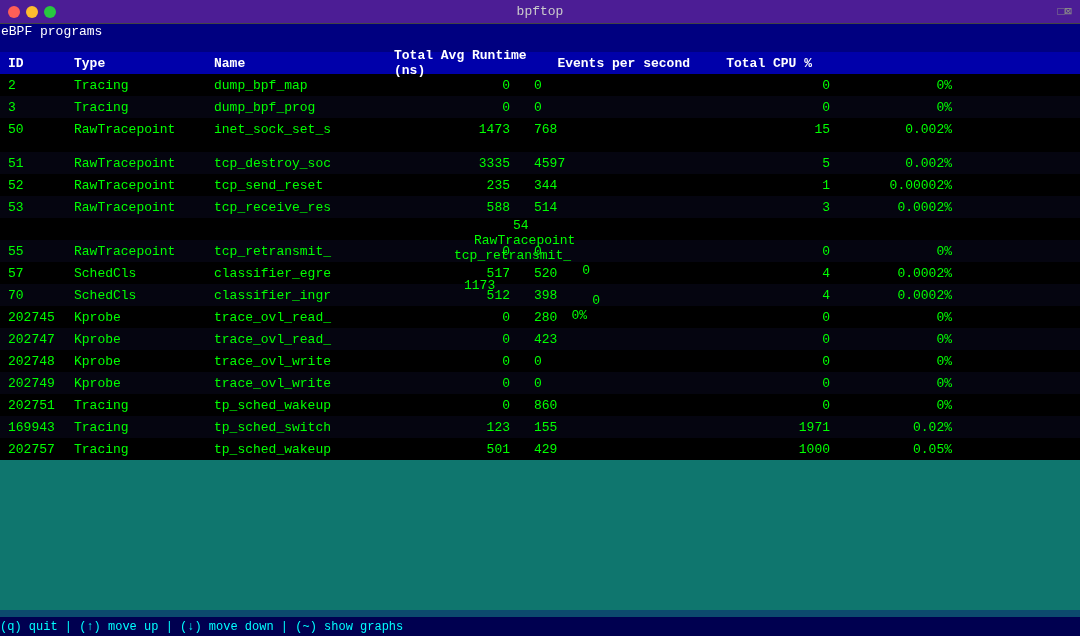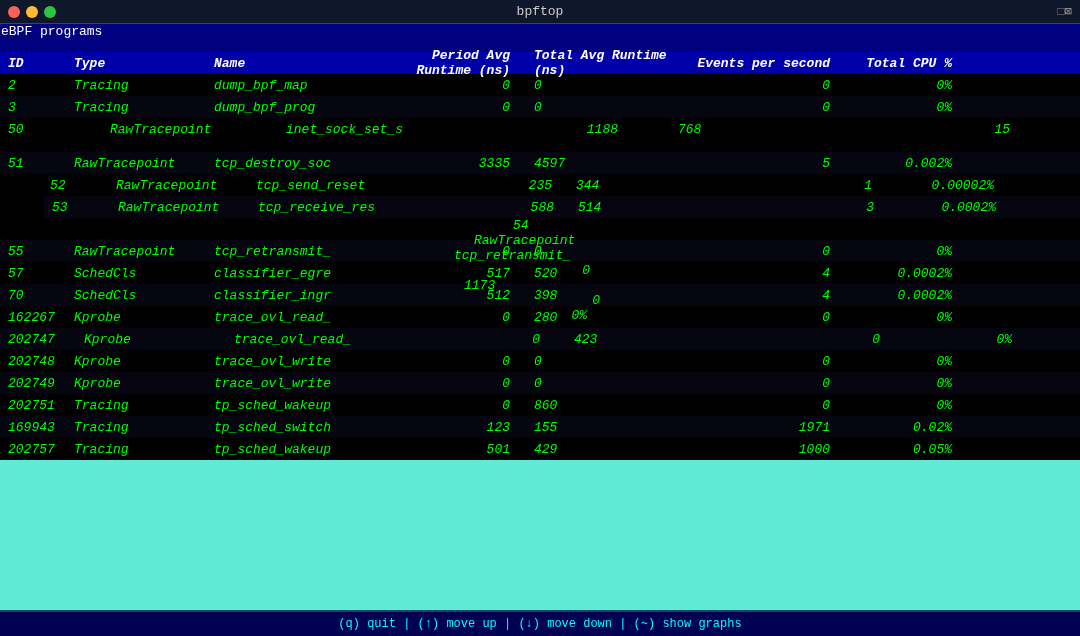--- a/index.html
+++ b/index.html
@@ -8,21 +8,21 @@
       font-family: 'Courier New', Courier, monospace;
       font-size: 13px;
       color: #c0c0c0;
       width: 1080px;
       height: 636px;
       overflow: hidden;
     }
 
     
     .title-bar {
-      background: #0f172a;
+      background: #4c1d95;
       height: 24px;
       display: flex;
       align-items: center;
       justify-content: center;
       position: relative;
       border-bottom: 1px solid #444;
     }
     .title-bar-controls {
       position: absolute;
       left: 8px;
@@ -56,23 +56,22 @@
       align-items: flex-start;
       padding: 0 1px;
     }
     .section-title {
       color: #ffffff;
       font-size: 13px;
     }
 
     
     .table-container {
-      background: #5eead4;
+      background: #0f766e;
       flex: 1;
-      font-style: italic;
     }
     .table-header {
       background: #0000aa;
       display: flex;
       height: 22px;
       align-items: center;
     }
     .table-body {
       background: #000000;
     }
@@ -140,22 +139,21 @@
     .data-cell {
       color: #00ff00;
     }
 
     
     .status-bar {
       background: #000050;
       height: 26px;
       display: flex;
       align-items: center;
-      justify-content: center;
-      border-top: 2px solid #0c4a6e;
+      border-top: 7px solid #0c4a6e;
       position: absolute;
       bottom: 0;
       width: 100%;
     }
     .status-text {
       color: #00ffff;
       font-size: 12px;
     }
 
     .app-wrapper {
@@ -193,21 +191,20 @@
     <div class="main-content">
       <span class="section-title">eBPF programs</span>
     </div>
 
     <div class="table-container">
 
       <div class="table-header">
         <span class="col-id header-cell">ID</span>
         <span class="col-type header-cell">Type</span>
         <span class="col-name header-cell">Name</span>
-        <span class="col-period header-cell">Period Avg Runtime (ns)</span>
         <span class="col-total header-cell">Total Avg Runtime (ns)</span>
         <span class="col-events header-cell">Events per second</span>
         <span class="col-cpu header-cell">Total CPU %</span>
       </div>
 
       <div class="table-body" id="table-body">
       <div class="table-row" style="background: rgb(0, 0, 0);">
       <span class="col-id data-cell">2</span>
       <span class="col-type data-cell">Tracing</span>
       <span class="col-name data-cell">dump_bpf_map</span>
@@ -218,48 +215,48 @@
     </div>
           <div class="table-row" style="background: rgb(5, 5, 16);">
       <span class="col-id data-cell">3</span>
       <span class="col-type data-cell">Tracing</span>
       <span class="col-name data-cell">dump_bpf_prog</span>
       <span class="col-period data-cell">0</span>
       <span class="col-total data-cell">0</span>
       <span class="col-events data-cell">0</span>
       <span class="col-cpu data-cell">0%</span>
     </div>
-          <div class="table-row" style="background: rgb(0, 0, 0); gap: 36px;">
+          <div class="table-row" style="background: rgb(0, 0, 0);">
       <span class="col-id data-cell">50</span>
       <span class="col-type data-cell">RawTracepoint</span>
       <span class="col-name data-cell">inet_sock_set_s</span>
-      <span class="col-period data-cell">1188</span>
+      <span class="col-period data-cell">1473</span>
       <span class="col-total data-cell">768</span>
       <span class="col-events data-cell">15</span>
       <span class="col-cpu data-cell">0.002%</span>
     </div>
           <div class="table-row" style="background: rgb(5, 5, 16); margin-top: 12px;">
       <span class="col-id data-cell">51</span>
       <span class="col-type data-cell">RawTracepoint</span>
       <span class="col-name data-cell">tcp_destroy_soc</span>
       <span class="col-period data-cell">3335</span>
       <span class="col-total data-cell">4597</span>
       <span class="col-events data-cell">5</span>
       <span class="col-cpu data-cell">0.002%</span>
     </div>
-          <div class="table-row" style="background: rgb(0, 0, 0); margin-left: 42px;">
+          <div class="table-row" style="background: rgb(0, 0, 0);">
       <span class="col-id data-cell">52</span>
       <span class="col-type data-cell">RawTracepoint</span>
       <span class="col-name data-cell">tcp_send_reset</span>
       <span class="col-period data-cell">235</span>
       <span class="col-total data-cell">344</span>
       <span class="col-events data-cell">1</span>
       <span class="col-cpu data-cell">0.00002%</span>
     </div>
-          <div class="table-row" style="background: rgb(5, 5, 16); margin-left: 44px;">
+          <div class="table-row" style="background: rgb(5, 5, 16);">
       <span class="col-id data-cell">53</span>
       <span class="col-type data-cell">RawTracepoint</span>
       <span class="col-name data-cell">tcp_receive_res</span>
       <span class="col-period data-cell">588</span>
       <span class="col-total data-cell">514</span>
       <span class="col-events data-cell">3</span>
       <span class="col-cpu data-cell">0.0002%</span>
     </div>
           <div class="table-row" style="background: rgb(0, 0, 0); flex-direction: column;">
       <span class="col-id data-cell">54</span>
@@ -291,29 +288,29 @@
           <div class="table-row" style="background: rgb(5, 5, 16);">
       <span class="col-id data-cell">70</span>
       <span class="col-type data-cell">SchedCls</span>
       <span class="col-name data-cell">classifier_ingr</span>
       <span class="col-period data-cell">512</span>
       <span class="col-total data-cell">398</span>
       <span class="col-events data-cell">4</span>
       <span class="col-cpu data-cell">0.0002%</span>
     </div>
           <div class="table-row" style="background: rgb(0, 0, 0);">
-      <span class="col-id data-cell">162267</span>
+      <span class="col-id data-cell">202745</span>
       <span class="col-type data-cell">Kprobe</span>
       <span class="col-name data-cell">trace_ovl_read_</span>
       <span class="col-period data-cell">0</span>
       <span class="col-total data-cell">280</span>
       <span class="col-events data-cell">0</span>
       <span class="col-cpu data-cell">0%</span>
     </div>
-          <div class="table-row" style="background: rgb(5, 5, 16); gap: 10px;">
+          <div class="table-row" style="background: rgb(5, 5, 16);">
       <span class="col-id data-cell">202747</span>
       <span class="col-type data-cell">Kprobe</span>
       <span class="col-name data-cell">trace_ovl_read_</span>
       <span class="col-period data-cell">0</span>
       <span class="col-total data-cell">423</span>
       <span class="col-events data-cell">0</span>
       <span class="col-cpu data-cell">0%</span>
     </div>
           <div class="table-row" style="background: rgb(0, 0, 0);">
       <span class="col-id data-cell">202748</span>

